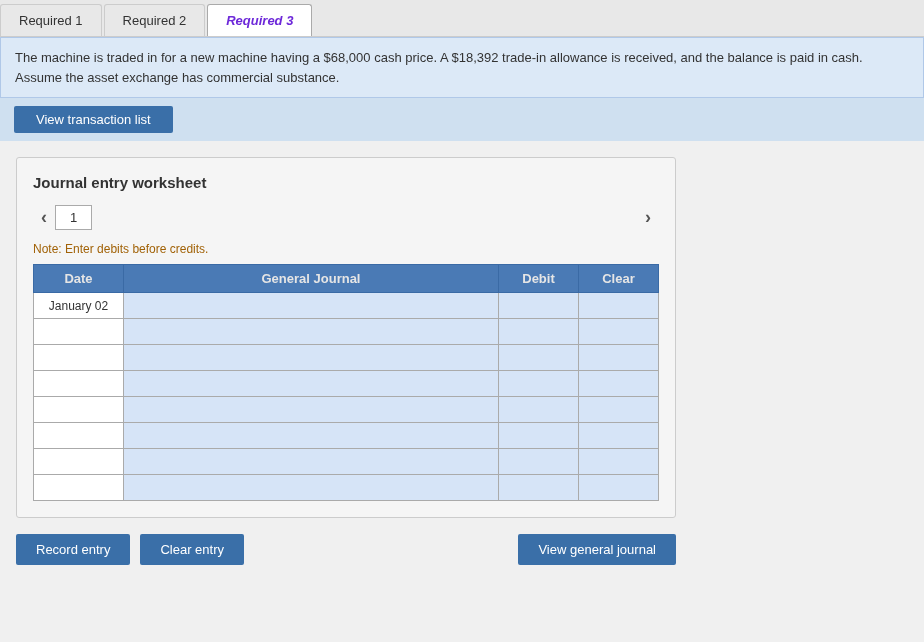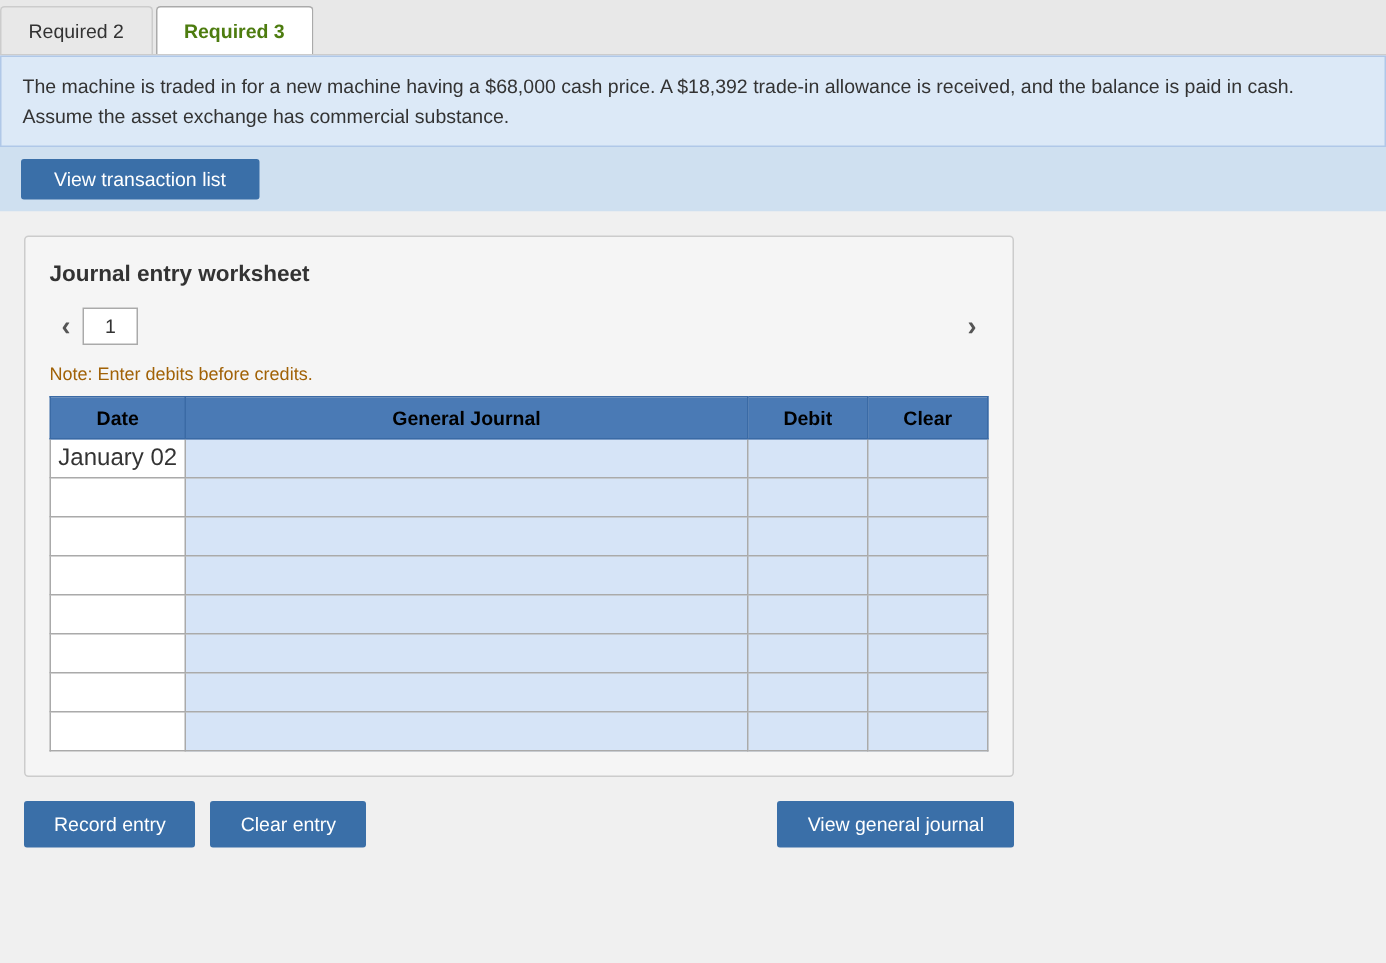--- a/index.html
+++ b/index.html
@@ -25,21 +25,22 @@
       background: #e8e8e8;
       margin-right: 2px;
       border-radius: 3px 3px 0 0;
       font-size: 13px;
       color: #333;
     }
     .tab.active {
       background: #fff;
       border-color: #aaa;
       font-weight: bold;
-      color: #4d7c0f;
+      color: #6d28d9;
+      font-style: italic;
     }
 
     
     .info-banner {
       background: #dce9f7;
       border: 1px solid #b0c8e8;
       padding: 10px 14px;
       font-size: 13px;
       color: #333;
       line-height: 1.5;
@@ -126,35 +127,35 @@
     }
 
     
     .journal-table {
       width: 100%;
       border-collapse: collapse;
       border: 1px solid #999;
     }
     .journal-table th {
       background: #4a7ab5;
-      color: #000000;
+      color: #e5e5e5;
       text-align: center;
       padding: 6px 8px;
       font-size: 13px;
       border: 1px solid #3a6aa5;
     }
     .journal-table td {
       border: 1px solid #aaa;
       padding: 0;
       height: 26px;
     }
     .journal-table td.date-cell {
       text-align: center;
       padding: 2px 4px;
-      font-size: 16px;
+      font-size: 12px;
       background: #fff;
     }
     .journal-table td.input-cell-blue {
       background: #d6e4f7;
     }
     .journal-table input[type="text"] {
       width: 100%;
       height: 100%;
       border: none;
       outline: none;
@@ -182,20 +183,21 @@
       font-size: 13px;
       cursor: pointer;
       border-radius: 2px;
     }
     .btn-spacer { flex: 1; }
   </style>
 </head>
 <body>
 
 <div class="tabs">
+  <div class="tab">Required 1</div>
   <div class="tab">Required 2</div>
   <div class="tab active">Required 3</div>
 </div>
 
 <div class="info-banner">
   <span>The machine is traded in for a new machine having a $68,000 cash price. A $18,392 trade-in allowance is received, and the balance is paid in cash. Assume the asset exchange has commercial substance.</span>
 </div>
 
 <div class="view-transaction-bar">
   <button class="btn-blue">View transaction list</button>

